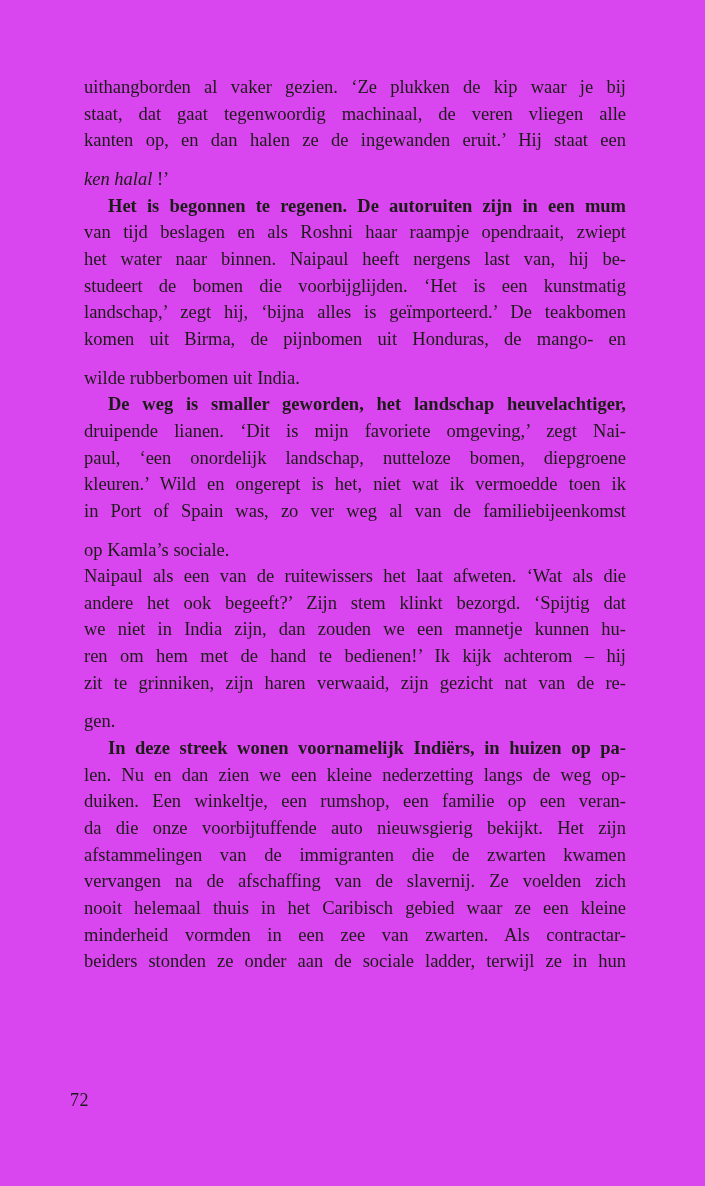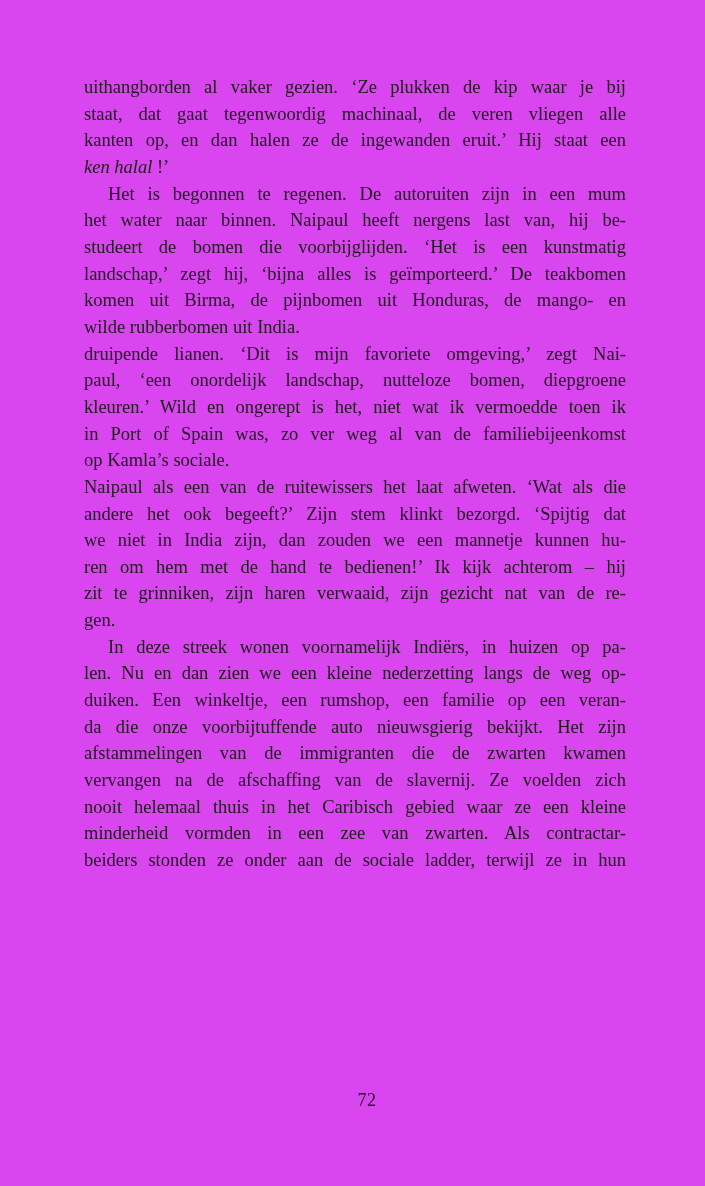--- a/index.html
+++ b/index.html
@@ -25,57 +25,60 @@
     font-size: 18.5px;
     line-height: 26.65px;
   }
   .line {
     text-align: justify;
     text-align-last: justify;
     white-space: normal;
   }
   .line.lastline {
     text-align-last: left;
+    margin-top: 12px;
   }
   .line.indent {
     text-indent: 24px;
+    font-weight: bold;
   }
   .it {
     font-style: italic;
   }
   .page-number {
     position: absolute;
     top: 1090px;
-    left: 96px;
+    left: 70px;
     width: 542px;
-    text-align: center;
     font-size: 18px;
     letter-spacing: 0.5px;
   }
 </style>
 </head>
 <body>
 
 <div class="page">
   <div class="text-block">
       <div>
         <div class="line"><span>uithangborden al vaker gezien. ‘Ze plukken de kip waar je bij</span></div>
         <div class="line"><span>staat, dat gaat tegenwoordig machinaal, de veren vliegen alle</span></div>
         <div class="line"><span>kanten op, en dan halen ze de ingewanden eruit.’ Hij staat een</span></div>
         <div class="line lastline"><span class="it">ken halal</span><span> !’</span></div>
       </div>
       <div>
         <div class="line indent"><span>Het is begonnen te regenen. De autoruiten zijn in een mum</span></div>
+        <div class="line"><span>van tijd beslagen en als Roshni haar raampje opendraait, zwiept</span></div>
         <div class="line"><span>het water naar binnen. Naipaul heeft nergens last van, hij be-</span></div>
         <div class="line"><span>studeert de bomen die voorbijglijden. ‘Het is een kunstmatig</span></div>
         <div class="line"><span>landschap,’ zegt hij, ‘bijna alles is geïmporteerd.’ De teakbomen</span></div>
         <div class="line"><span>komen uit Birma, de pijnbomen uit Honduras, de mango- en</span></div>
         <div class="line lastline"><span>wilde rubberbomen uit India.</span></div>
       </div>
       <div>
+        <div class="line indent"><span>De weg is smaller geworden, het landschap heuvelachtiger,</span></div>
         <div class="line"><span>druipende lianen. ‘Dit is mijn favoriete omgeving,’ zegt Nai-</span></div>
         <div class="line"><span>paul, ‘een onordelijk landschap, nutteloze bomen, diepgroene</span></div>
         <div class="line"><span>kleuren.’ Wild en ongerept is het, niet wat ik vermoedde toen ik</span></div>
         <div class="line"><span>in Port of Spain was, zo ver weg al van de familiebijeenkomst</span></div>
         <div class="line lastline"><span>op Kamla’s sociale.</span></div>
       </div>
       <div>
         <div class="line"><span>Naipaul als een van de ruitewissers het laat afweten. ‘Wat als die</span></div>
         <div class="line"><span>andere het ook begeeft?’ Zijn stem klinkt bezorgd. ‘Spijtig dat</span></div>
         <div class="line"><span>we niet in India zijn, dan zouden we een mannetje kunnen hu-</span></div>

